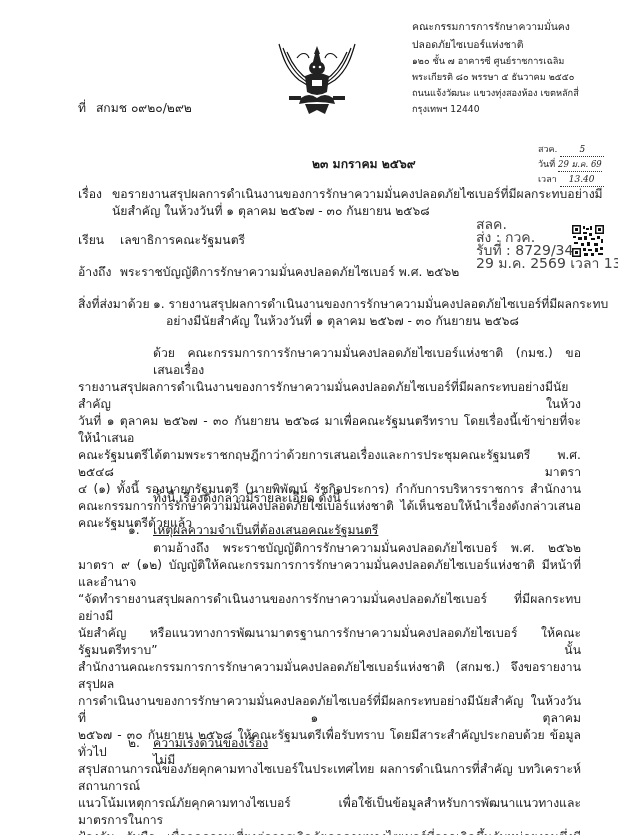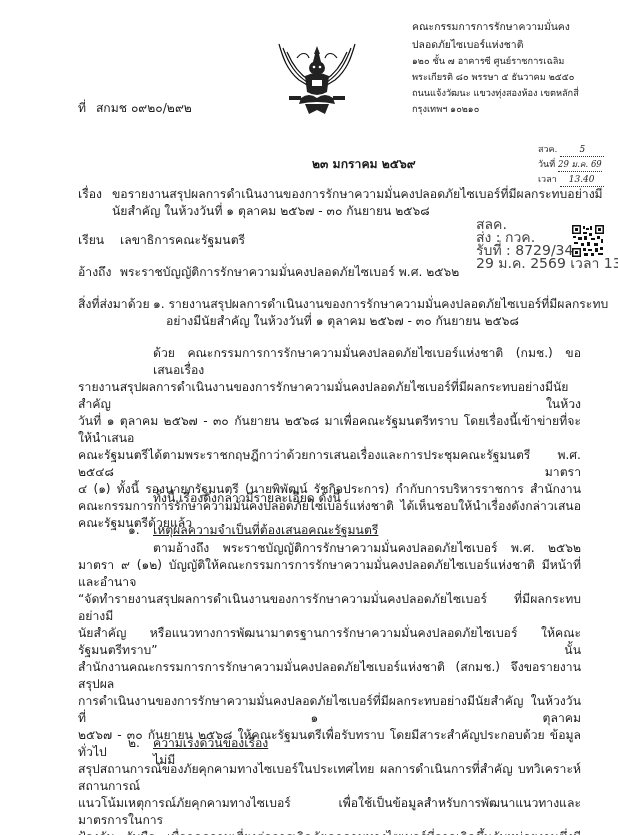--- a/index.html
+++ b/index.html
@@ -50,21 +50,21 @@
   <span>ที่</span>
   <span style="margin-left:6px;">สกมช ๐๙๒๐/๒๙๒</span>
 </div>
 
 <div class="abs s" style="left:412px;top:18px;">
   <div>คณะกรรมการการรักษาความมั่นคง</div>
   <div>ปลอดภัยไซเบอร์แห่งชาติ</div>
   <div style="font-size:9.2px;line-height:16px;">๑๒๐ ชั้น ๗ อาคารซี ศูนย์ราชการเฉลิม</div>
   <div style="font-size:9.2px;line-height:16px;">พระเกียรติ ๘๐ พรรษา ๕ ธันวาคม ๒๕๕๐</div>
   <div style="font-size:9.2px;line-height:16px;">ถนนแจ้งวัฒนะ แขวงทุ่งสองห้อง เขตหลักสี่</div>
-  <div style="font-size:9.2px;line-height:16px;">กรุงเทพฯ ๑๐๒๑๐</div>
+  <div style="font-size:9.2px;line-height:16px;">กรุงเทพฯ 12440</div>
 </div>
 
 <div class="abs" style="left:538px;top:142px;font-size:9px;line-height:14px;">
   <div>
     <span>สวค.</span>
     <span class="dotline hw" style="min-width:44px;">5</span>
   </div>
   <div>
     <span>วันที่</span>
     <span class="dotline hw" style="min-width:42px;font-size:8.5px;">29 ม.ค. 69</span>

